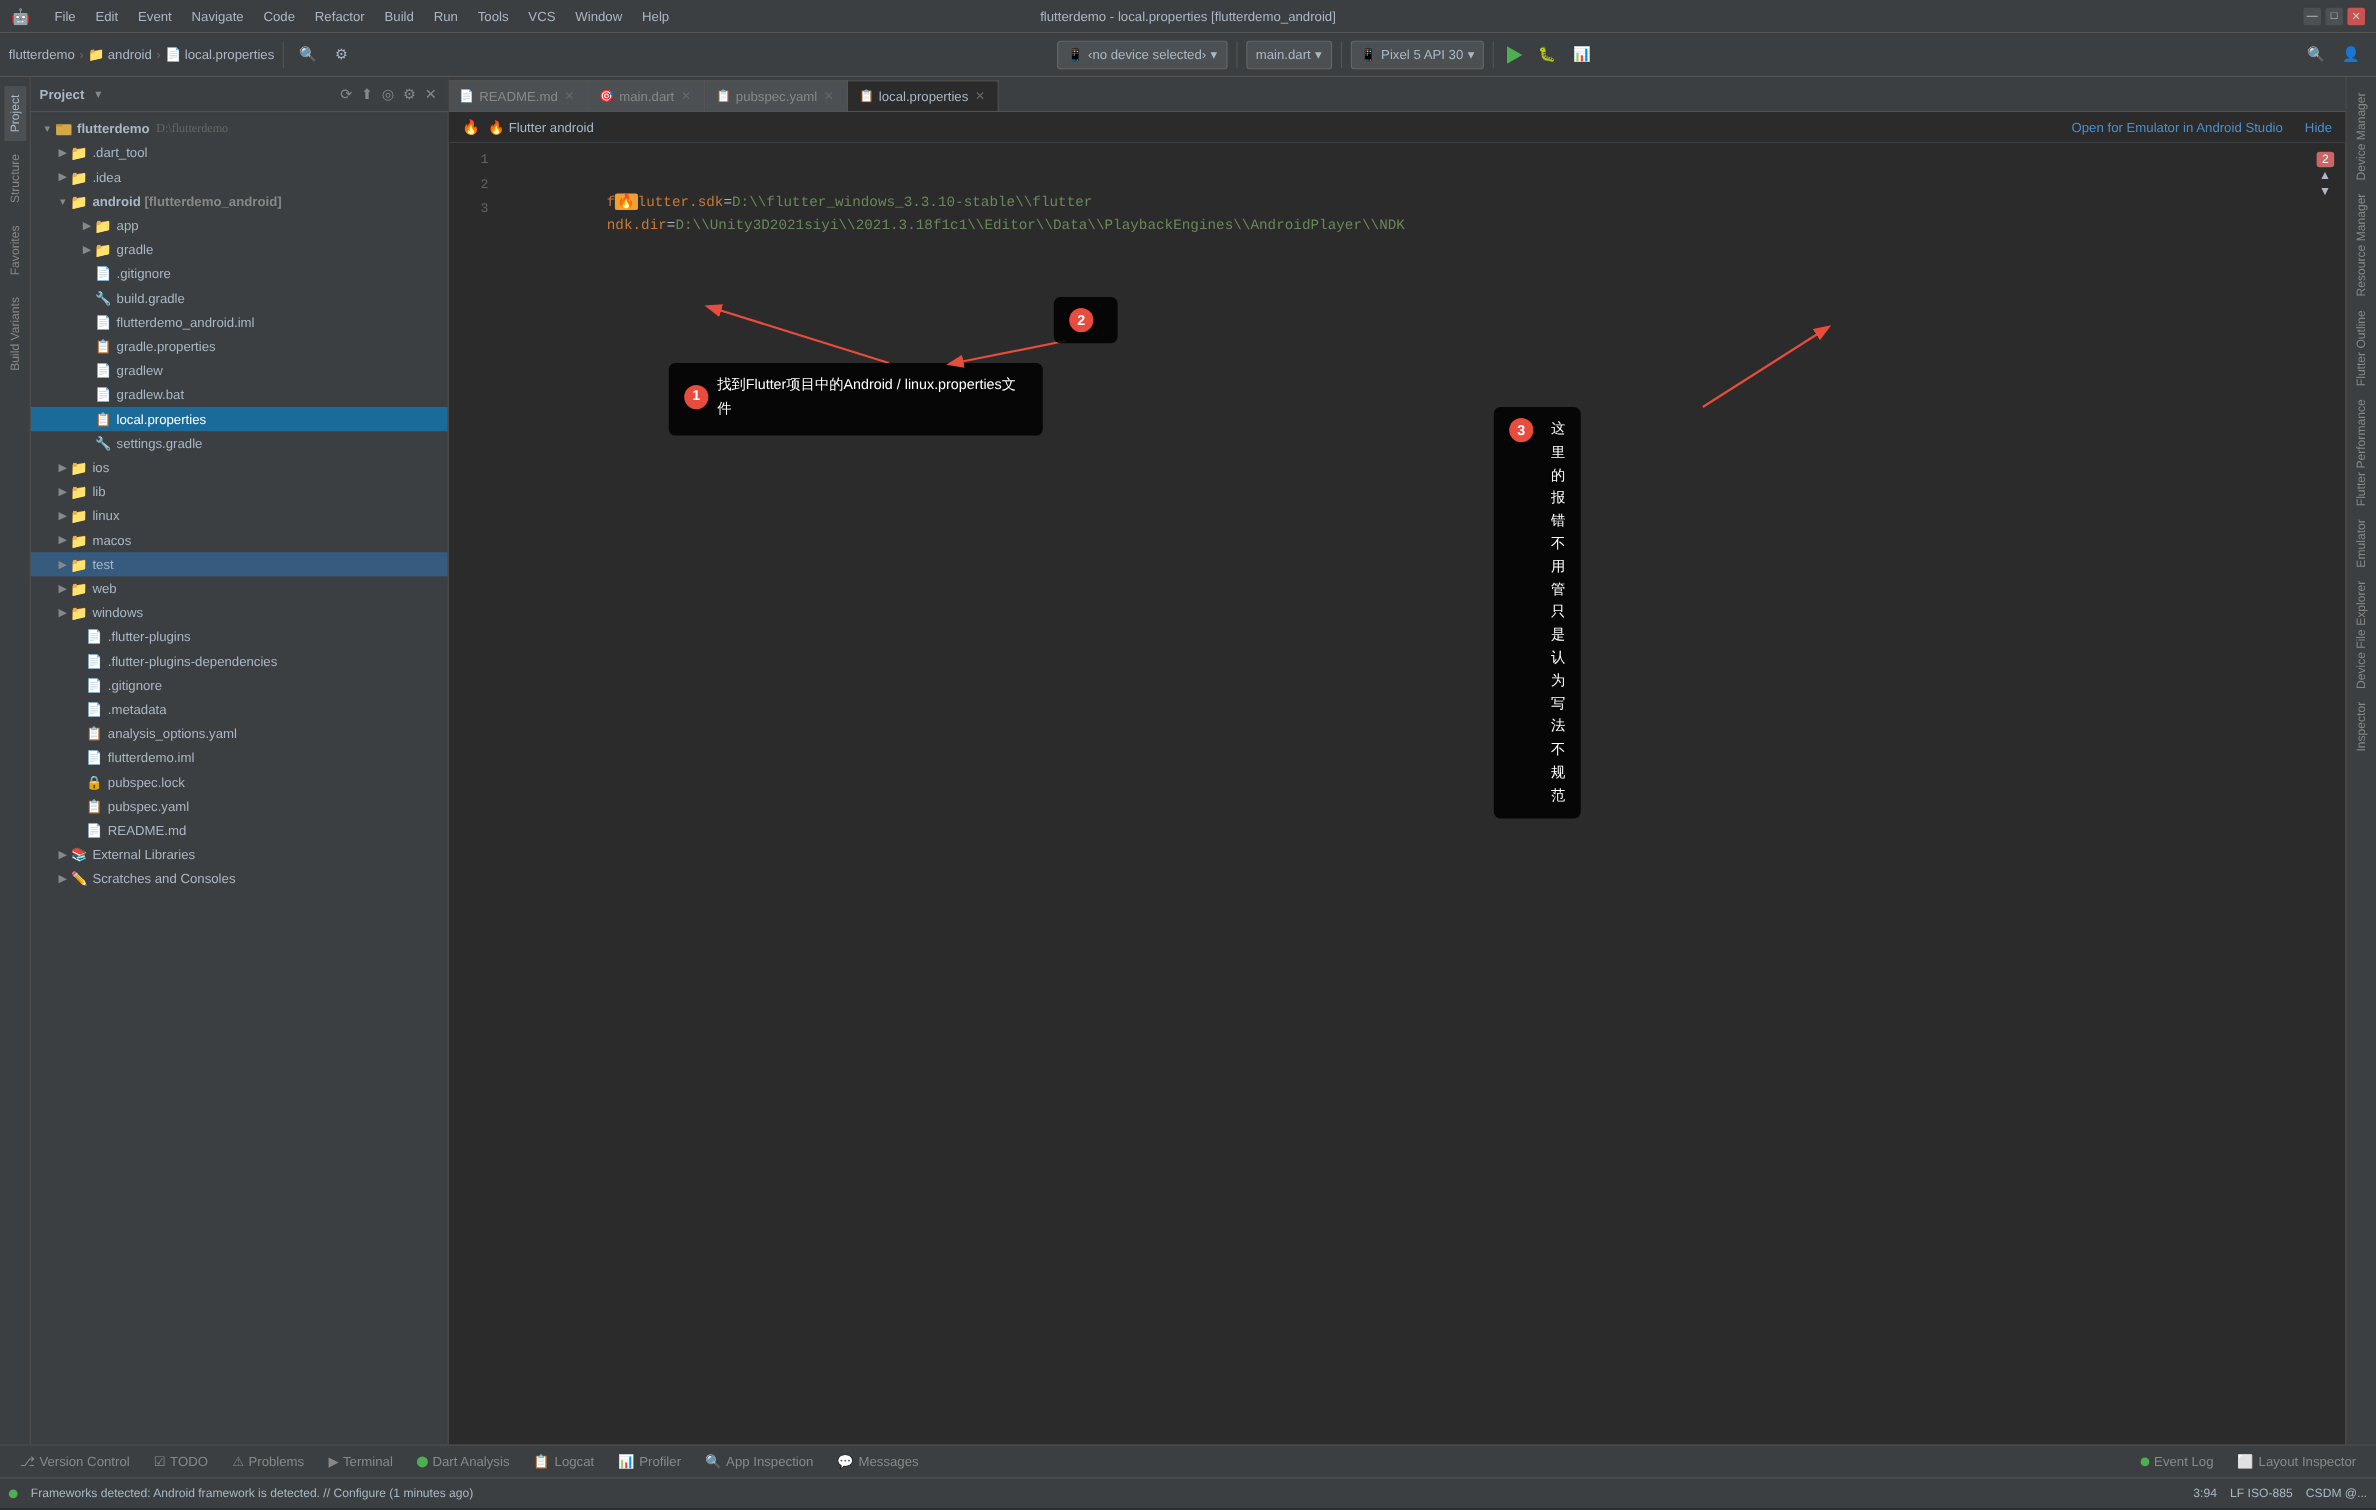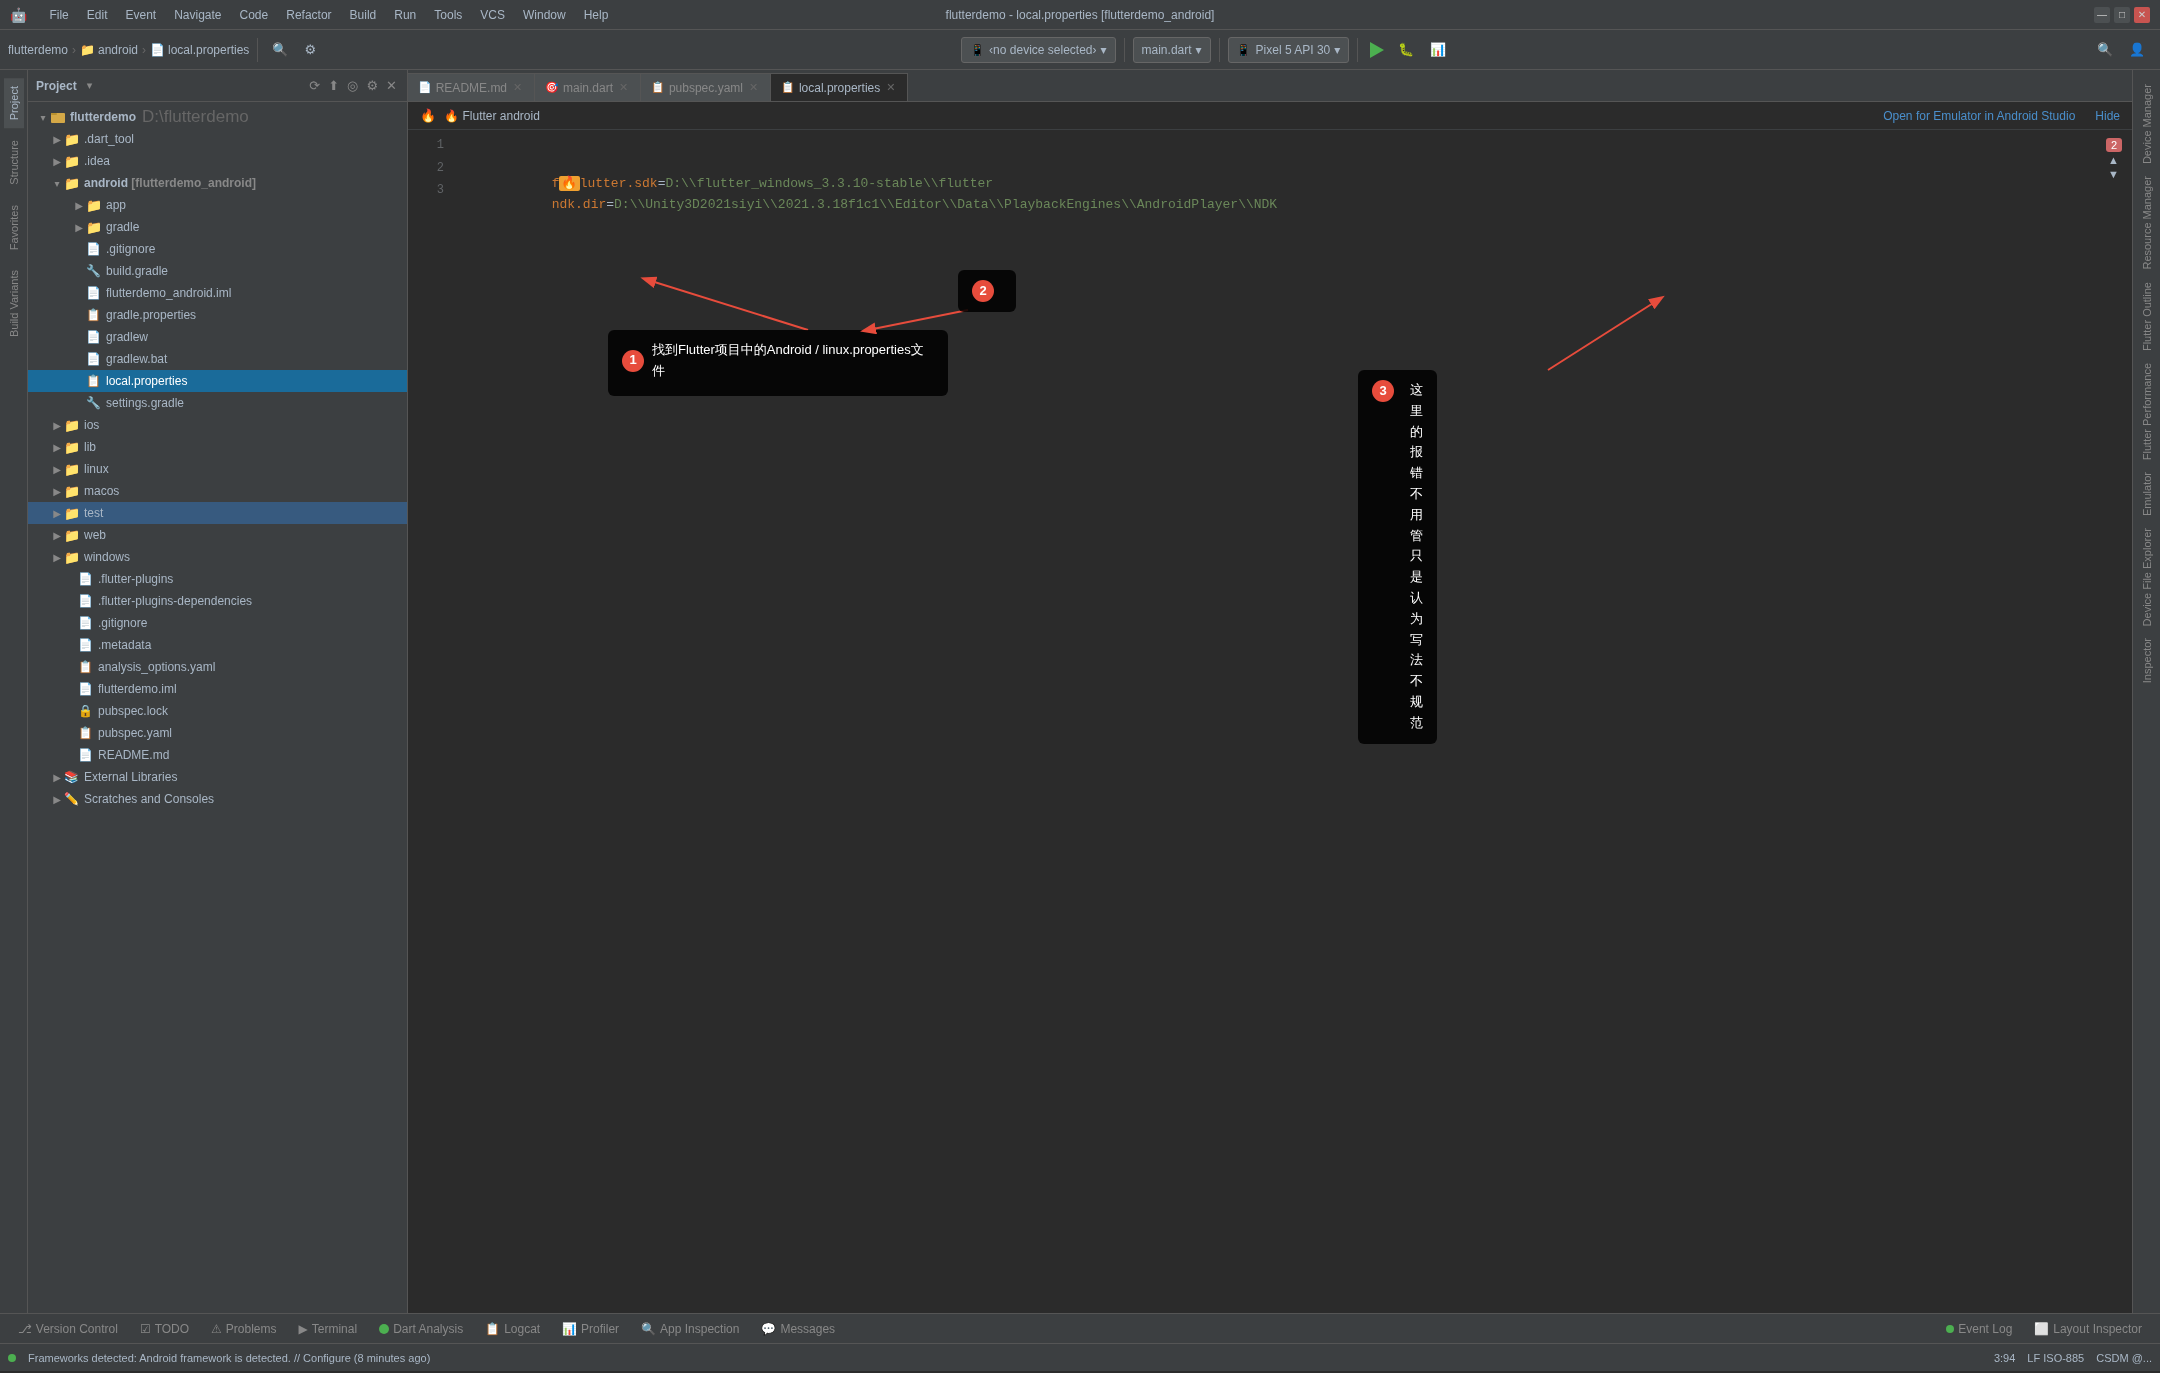--- a/index.html
+++ b/index.html
@@ -523,21 +523,21 @@
 
       <div class="tree-item">
         <span class="tree-toggle">▾</span>
         <span class="tree-icon">
           <svg width="16" height="16" viewBox="0 0 16 16">
               <rect x="1" y="4" width="14" height="10" rx="1" fill="#d4a847"></rect>
               <rect x="1" y="4" width="6" height="2" rx="1" fill="#b8902e"></rect>
             </svg>
         </span>
         <span style="font-weight:bold;">flutterdemo</span>
-        <span style="color:#666;margin-left:6px;font-size:17px;">D:\flutterdemo</span>
+        <span style="color:#666;margin-left:6px;font-size:11px;font-family:Liberation Serif, serif;">D:\flutterdemo</span>
       </div>
 
       <div class="tree-item" style="padding-left:22px;">
         <span class="tree-toggle">▶</span>
         <span class="tree-icon folder-icon">📁</span>
         <span>.dart_tool</span>
       </div>
 
       <div class="tree-item" style="padding-left:22px;">
         <span class="tree-toggle">▶</span>
@@ -891,19 +891,19 @@
     <span>Event Log</span>
   </div>
   <div class="bottom-tab">
     <span>⬜</span>
     <span>Layout Inspector</span>
   </div>
 </div>
 
 <div class="status-bar">
   <span class="status-green-dot"></span>
-  <span style="font-size:11px;">Frameworks detected: Android framework is detected. // Configure (8 minutes ago)</span>
+  <span style="font-size:11px;">Frameworks detected: Android framework is detected. // Configure (1 minutes ago)</span>
   <div class="status-right">
     <span>3:94</span>
     <span>LF  ISO-885</span>
     <span>CSDM @...</span>
   </div>
 </div>
 
 </body></html>

